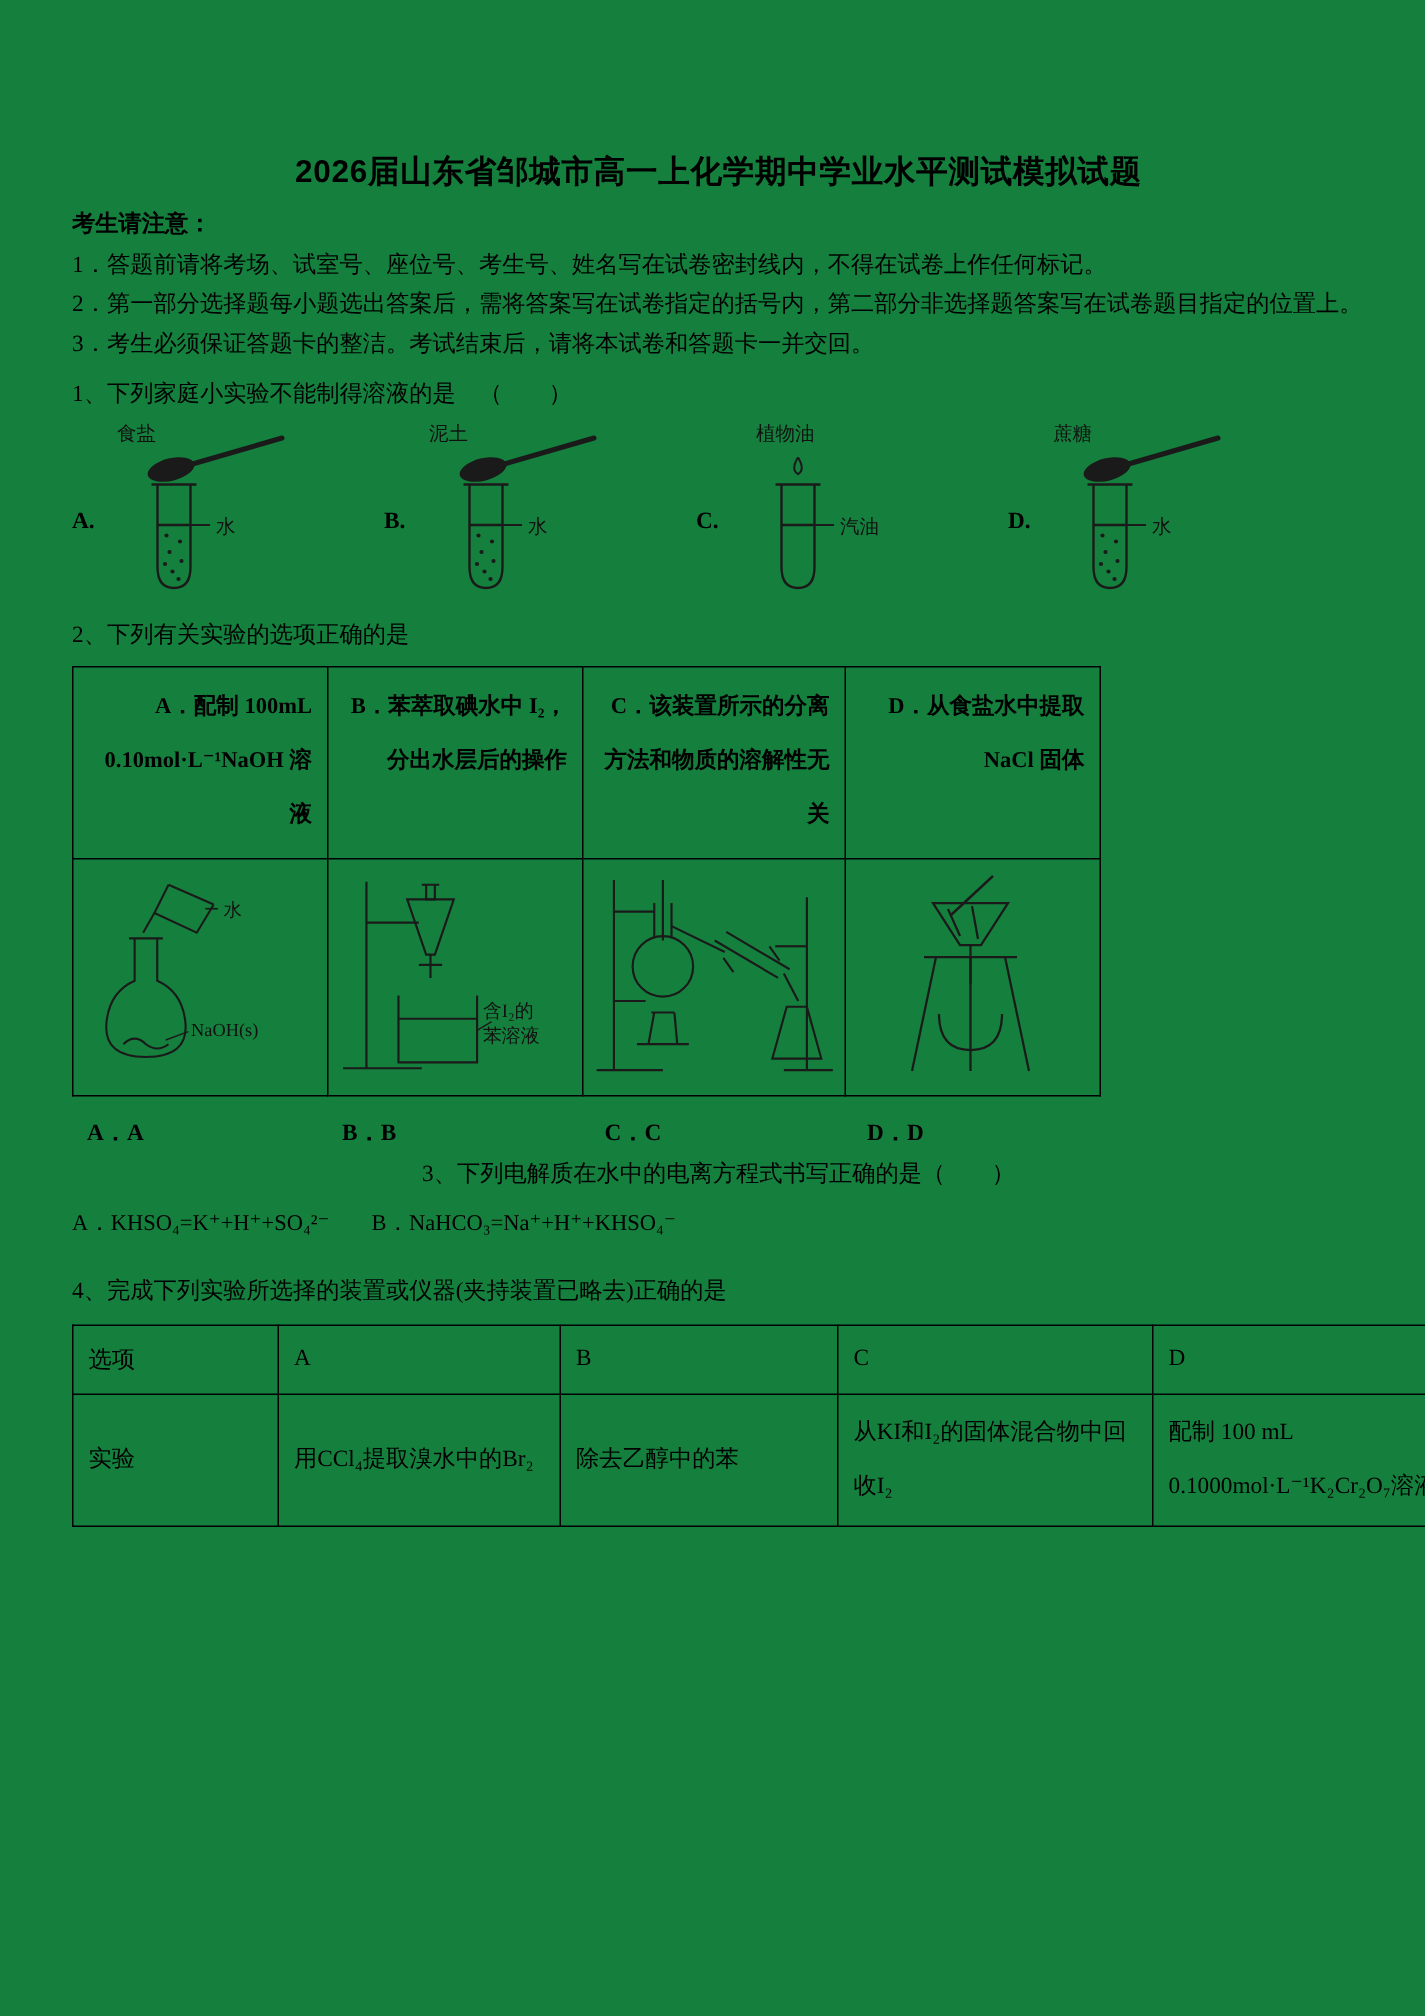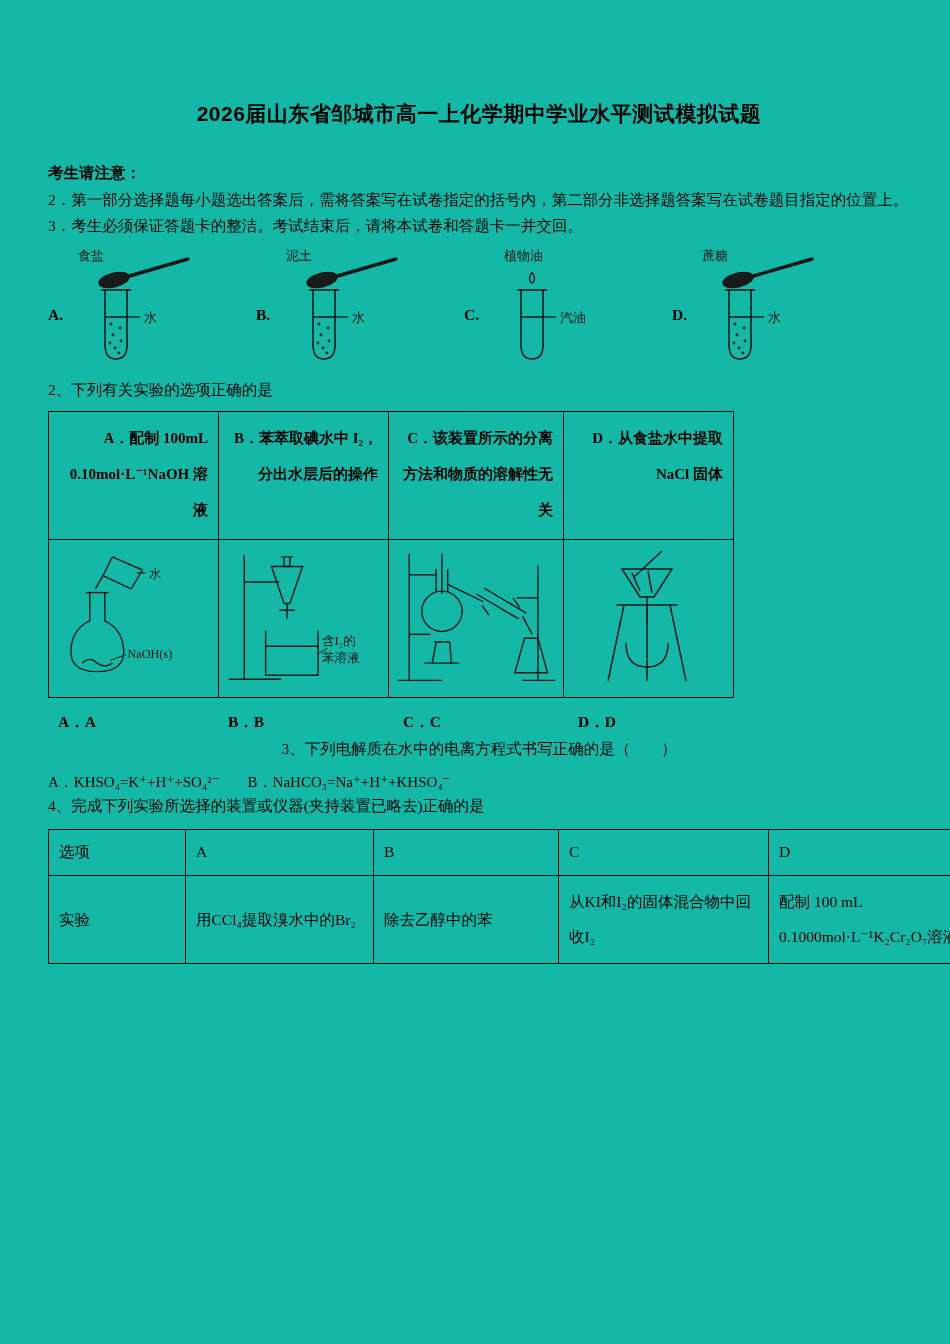--- a/index.html
+++ b/index.html
@@ -2,26 +2,26 @@
 <html><head>
 <meta charset="utf-8">
 <style>
   * { margin:0; padding:0; box-sizing:border-box; }
   html,body { background:#ffffff; }
   body {
     width:950px; height:1344px; overflow:hidden;
     font-family:"Liberation Serif","DejaVu Serif",serif;
     color:#000;
   }
-  .page { width:950px; height:1344px; padding:100px 40px 0 48px; position:relative; background:#14b8a6; }
+  .page { width:950px; height:1344px; padding:100px 40px 0 48px; position:relative; background:#15803d; }
   .title {
     font-family:"Liberation Sans","DejaVu Sans",sans-serif;
     font-size:21px; font-weight:bold; text-align:center; letter-spacing:0.5px;
   }
-  .notice { margin-top:32px; font-size:15.5px; line-height:1.72; }
+  .notice { margin-top:9px; font-size:15.5px; line-height:1.72; }
   .notice-heading { font-weight:bold; }
   .section-heading { margin-top:22px; font-size:16px; }
   .stem { font-size:15.5px; margin-top:8px; }
   
   .q1-row { display:flex; margin-top:4px; }
   .q1-option { display:flex; width:208px; }
   .opt-letter { font-weight:bold; font-size:15.5px; margin-top:62px; width:26px; flex:none; }
   .q1fig { flex:none; }
   .figtext { font-size:13px; fill:#111; font-family:"Liberation Serif","DejaVu Serif",serif; }
   
@@ -30,21 +30,21 @@
   .q2-table td.hdr { font-size:15px; font-weight:bold; line-height:2.4; padding:8px 10px 4px 10px; height:128px; overflow-wrap:anywhere; }
   .q2-table td.figcell { height:158px; text-align:center; vertical-align:middle; padding:2px; }
   .c0 { width:170px; } .c1 { width:140px;margin-left:48px; } .c2 { width:175px; } .c3 { width:170px; }
   .answer-row { display:flex; margin-top:14px; font-weight:bold; font-size:15.5px; }
   .answer-row span { padding-left:10px; }
   .answer-row .a0 { width:170px; } .answer-row .a1 { width:175px; } .answer-row .a2 { width:175px; } .answer-row .a3 { width:170px; }
   
   .q3-stem { margin-top:6px;text-align:center; }
   .eq-line { display:flex; gap:28px; margin-top:13px; font-size:15px; }
   
-  .q4-stem { margin-top:4px; }
+  .q4-stem { margin-top:25px; }
   .q4-table { border-collapse:collapse; margin-top:12px; table-layout:fixed; width:950px; }
   .q4-table td { border:1.5px solid #000; font-size:15.5px; padding:4px 10px; vertical-align:middle;margin-left:28px; }
   .q4-table tr.hdr td { height:46px; }
   .q4-table tr.body td { height:88px; line-height:2.3; overflow-wrap:anywhere; }
   .q4c0 { width:137px; } .q4c1 { width:188px; } .q4c2 { width:185px; } .q4c3 { width:210px; } .q4c4 { width:230px; }
   svg { display:block; }
   .ink { stroke:#1a1a1a; fill:none; stroke-width:1.5; }
 </style>
 </head>
 <body>
@@ -71,25 +71,27 @@
     </g>
   </defs>
 </svg>
 
 <div class="page">
 
   <h1 class="title">2026届山东省邹城市高一上化学期中学业水平测试模拟试题</h1>
 
   <div class="notice">
     <p class="notice-heading">考生请注意：</p>
+    <p>1．答题前请将考场、试室号、座位号、考生号、姓名写在试卷密封线内，不得在试卷上作任何标记。</p>
     <p>2．第一部分选择题每小题选出答案后，需将答案写在试卷指定的括号内，第二部分非选择题答案写在试卷题目指定的位置上。</p>
     <p>3．考生必须保证答题卡的整洁。考试结束后，请将本试卷和答题卡一并交回。</p>
   </div>
 
 
+  <p class="stem">1、下列家庭小实验不能制得溶液的是　（　　）</p>
   <div class="q1-row">
 
     <div class="q1-option">
       <span class="opt-letter">A.</span>
       <svg class="q1fig" width="180" height="128" viewBox="0 0 180 128">
         <text class="figtext" x="4" y="16">食盐</text>
         <use href="#spoon" x="40" y="36"></use>
         <use href="#tube" x="42" y="46"></use>
         <use href="#dots" x="42" y="46"></use>
         <line x1="53" y1="73" x2="66" y2="73" stroke="#1a1a1a" stroke-width="1.3"></line>

